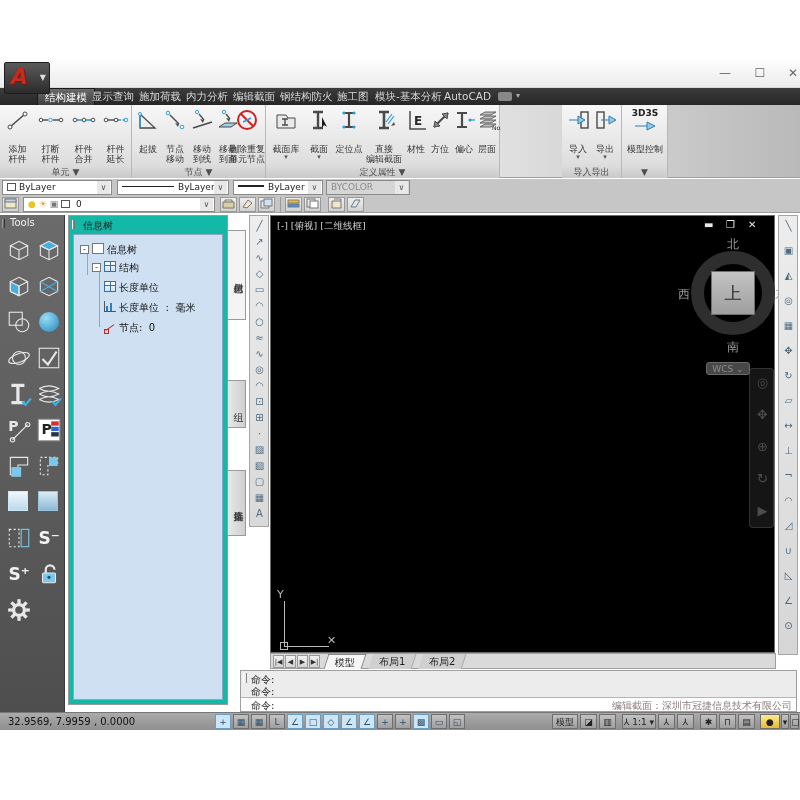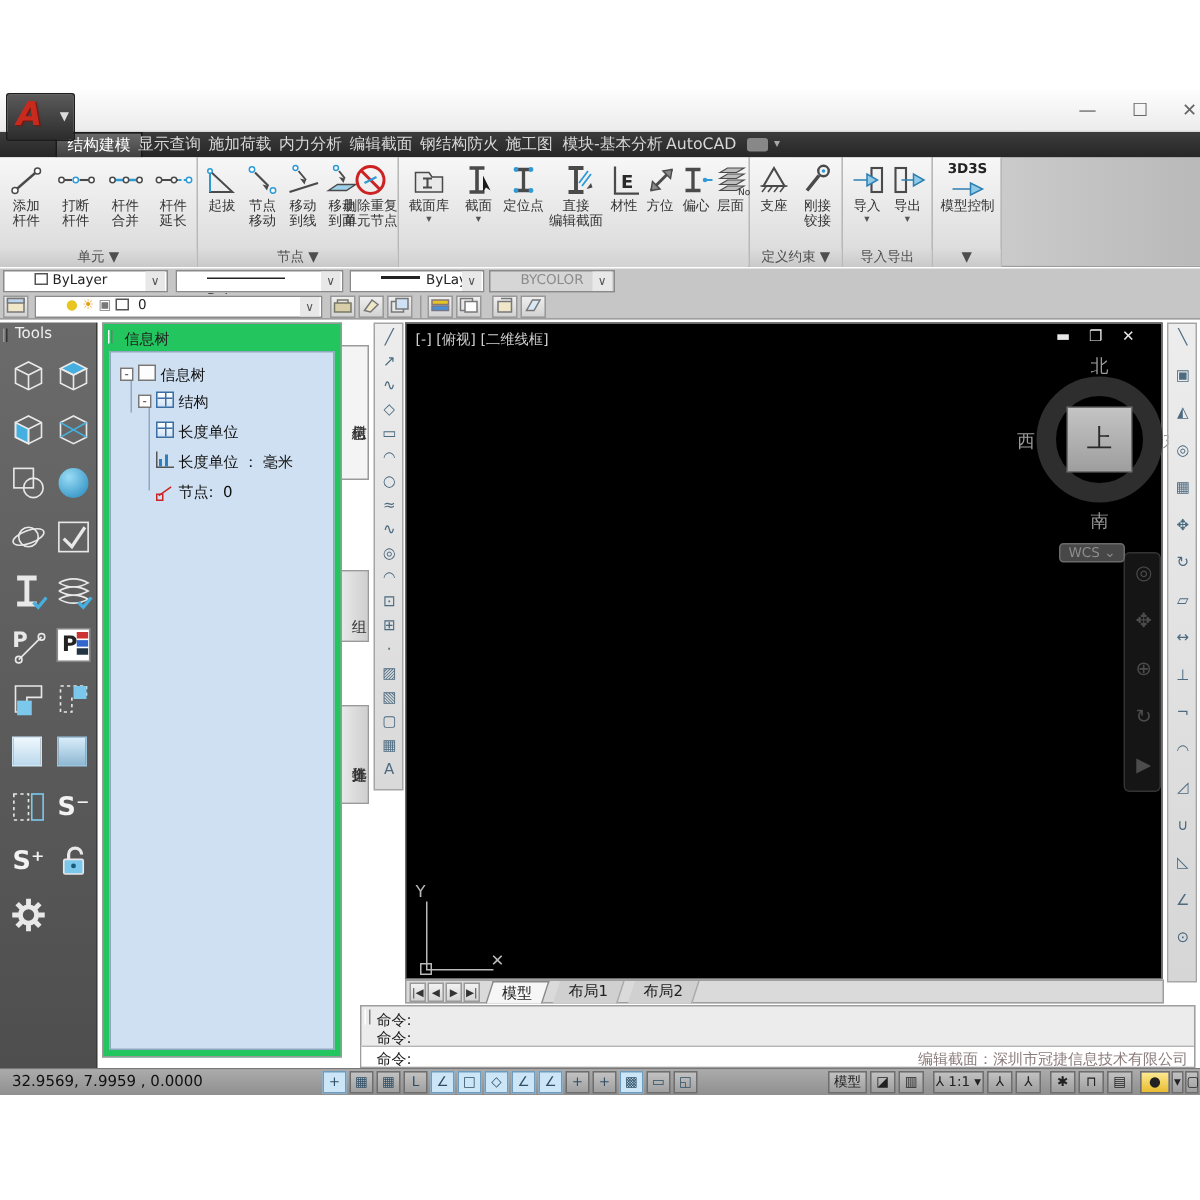--- a/index.html
+++ b/index.html
@@ -19,43 +19,43 @@
 .mtab.active{background:linear-gradient(#6a6a6a,#3f3f3f);color:#fff;border:1px solid #1a1a1a;border-bottom:none;}
 #menu-extra{position:absolute;left:498px;top:4px;width:14px;height:9px;background:#888;border-radius:2px;}
 #menu-extra-caret{position:absolute;left:516px;top:3px;color:#aaa;font-size:8px;}
 
 #ribbon{left:0;top:105px;width:800px;height:73px;background:linear-gradient(90deg,#f2f2f2 0%,#e3e3e3 60%,#b9b9b9 100%);border-bottom:1px solid #9e9e9e;}
 .rgroup{position:absolute;top:0;height:73px;border-right:1px solid #b8b8b8;background:linear-gradient(#f7f7f7,#dedede 80%,#d2d2d2);}
 .rfooter{position:absolute;left:0;bottom:0;width:100%;height:12px;background:linear-gradient(#dcdcdc,#c9c9c9);font-size:9px;color:#4e4e4e;text-align:center;line-height:12px;}
 .rbtn{position:absolute;top:3px;text-align:center;}
 .ric{margin:0 auto;width:26px;height:24px;position:relative;}
 .ric svg{width:100%;height:100%;}
-.rlabel{white-space:pre-line;font-size:9px;line-height:10px;color:#333;margin-top:1px;}
+.rlabel{white-space:pre-line;font-size:9px;line-height:10px;color:#333;margin-top:12px;}
 .ddcaret{font-size:7px;color:#555;line-height:6px;}
 .brand3d3s{font-size:9px;font-weight:bold;color:#222;letter-spacing:0;}
 
 #propbar{left:0;top:179px;width:800px;height:17px;background:#c6c6c6;}
-.combo{position:absolute;top:1px;height:15px;background:#fff;border:1px solid #8a8a8a;font-size:9px;color:#222;line-height:13px;padding-left:20px;}
+.combo{position:absolute;top:1px;height:15px;background:#fff;border:1px solid #8a8a8a;font-size:9px;color:#222;line-height:13px;padding-left:4px;}
 .combo .cv{position:absolute;right:1px;top:0;width:13px;height:13px;background:#e8e8e8;color:#555;font-size:8px;text-align:center;line-height:13px;}
 .combo.disabled{background:#d6d6d6;color:#8b8b8b;}
 .swatch{display:inline-block;width:9px;height:8px;border:1px solid #555;background:#fff;vertical-align:-1px;margin-right:3px;}
 .ltline{display:inline-block;width:52px;height:1px;background:#222;vertical-align:3px;margin-right:4px;}
 #layerbar{left:0;top:196px;width:800px;height:17px;background:#c6c6c6;border-bottom:1px solid #9e9e9e;}
 .tbtn{position:absolute;top:1px;width:17px;height:15px;background:linear-gradient(#efefef,#d2d2d2);border:1px solid #999;font-size:9px;text-align:center;line-height:14px;color:#444;}
 .sep{position:absolute;top:1px;width:1px;height:15px;background:#9a9a9a;}
 #layercombo{left:23px;top:1px;width:192px;}
 .mini{display:inline-block;font-size:9px;vertical-align:0;}
 
 #toolspal{left:0;top:215px;width:65px;height:497px;background:linear-gradient(#6b6b6b,#4e4e4e);border-right:1px solid #3a3a3a;}
 #toolspal-title{position:absolute;left:2px;top:2px;font-size:10px;color:#f0f0f0;}
 #toolspal-grip{position:absolute;left:2px;top:4px;width:3px;height:9px;border-left:1px solid #999;border-right:1px solid #333;}
 .ticon{position:absolute;width:26px;height:26px;}
 .ticon svg{width:100%;height:100%;}
 .tstxt{font-size:17px;font-weight:bold;color:#f2f2f2;line-height:26px;text-align:center;}
-#infopanel{left:68px;top:215px;width:160px;height:490px;background:#22c55e;border:1px solid #9a9a9a;}
+#infopanel{left:68px;top:215px;width:160px;height:490px;background:#14b8a6;border:1px solid #9a9a9a;}
 #infopanel-title{position:absolute;left:14px;top:3px;font-size:10px;color:#222;}
 #infopanel-grip{position:absolute;left:3px;top:4px;width:3px;height:9px;border-left:1px solid #fff;border-right:1px solid #777;}
 #treebody{position:absolute;left:4px;top:18px;width:150px;height:466px;background:#cfe0f2;border:1px solid #8fa8c0;}
 .treerow{position:absolute;left:6px;font-size:10px;color:#111;white-space:nowrap;}
 .texp{display:inline-block;width:9px;height:9px;border:1px solid #777;background:#fff;font-size:8px;line-height:7px;text-align:center;color:#333;vertical-align:1px;margin-right:3px;}
 .tico{display:inline-block;width:12px;height:11px;margin-right:3px;vertical-align:-1px;}
 .doc-ico{background:#fdfdfd;border:1px solid #777;}
 .tbl-ico{border:1px solid #3a6ea5;background:linear-gradient(#fff,#cfe2f5);position:relative;}
 .tbl-ico:before{content:"";position:absolute;left:0;top:3px;width:100%;height:1px;background:#3a6ea5;}
 .tbl-ico:after{content:"";position:absolute;left:5px;top:0;width:1px;height:100%;background:#3a6ea5;}
@@ -294,41 +294,23 @@
             </svg></div>
         <div class="rlabel">偏心</div>
       </div>
       <div class="rbtn" style="left:209px;width:24px">
         <div class="ric"><svg viewBox="0 0 26 24">
               <path d="M5 7 l5 -3 h11 l-5 3 z M5 11 l5 -3 h11 l-5 3 z M5 15 l5 -3 h11 l-5 3 z M5 19 l5 -3 h11 l-5 3 z" fill="#bfbfbf" stroke="#4a4a4a" stroke-width="0.8"></path>
               <text x="17" y="22" font-size="6" fill="#2a2a2a">No.</text>
             </svg></div>
         <div class="rlabel">层面</div>
       </div>
-    </div>
-
-    <div class="rgroup" style="left:500px;width:62px">
-      <div class="rbtn" style="left:3px;width:26px">
-        <div class="ric"><svg viewBox="0 0 26 24">
-              <path d="M13 4 L6 16 h14 z" fill="none" stroke="#4a4a4a" stroke-width="1.4"></path>
-              <path d="M4 16 h18 M5 20 l3 -4 M9 20 l3 -4 M13 20 l3 -4 M17 20 l3 -4" stroke="#4a4a4a" stroke-width="1"></path>
-            </svg></div>
-        <div class="rlabel">支座</div>
-      </div>
-      <div class="rbtn" style="left:31px;width:28px">
-        <div class="ric"><svg viewBox="0 0 26 24">
-              <circle cx="17" cy="6" r="3.5" fill="none" stroke="#4a4a4a" stroke-width="1.6"></circle>
-              <line x1="14" y1="9" x2="6" y2="19" stroke="#4a4a4a" stroke-width="2.4"></line>
-              <circle cx="17" cy="6" r="1.2" fill="#2e9bd6"></circle>
-            </svg></div>
-        <div class="rlabel">刚接
-铰接</div>
-      </div>
-      <div class="rfooter">定义约束 ▼</div>
-    </div>
+      <div class="rfooter">定义属性 ▼</div>
+    </div>
+
 
     <div class="rgroup" style="left:562px;width:60px">
       <div class="rbtn" style="left:4px;width:24px">
         <div class="ric"><svg viewBox="0 0 26 24">
               <rect x="15" y="4" width="7" height="16" fill="none" stroke="#4a4a4a" stroke-width="1.4"></rect>
               <path d="M3 12 h9 v-4 l7 4 l-7 4 v-4" fill="#8fcbe8" stroke="#2e7fb0" stroke-width="1"></path>
             </svg></div>
         <div class="rlabel">导入</div>
         <div class="ddcaret">▾</div>
       </div>

